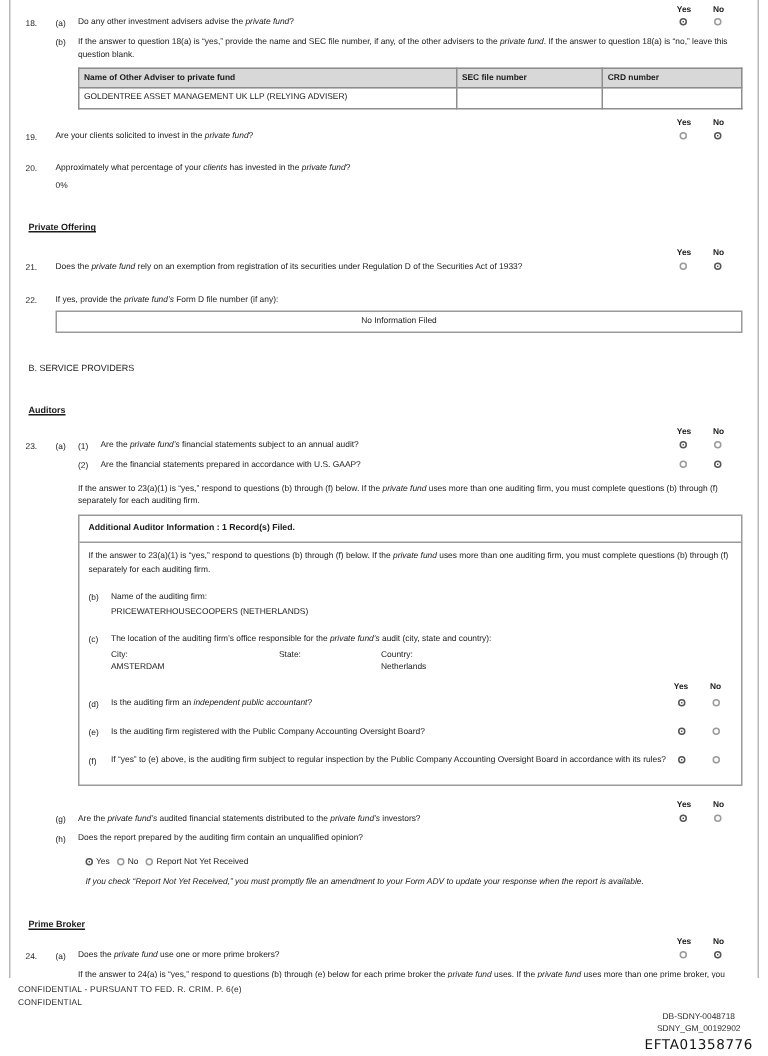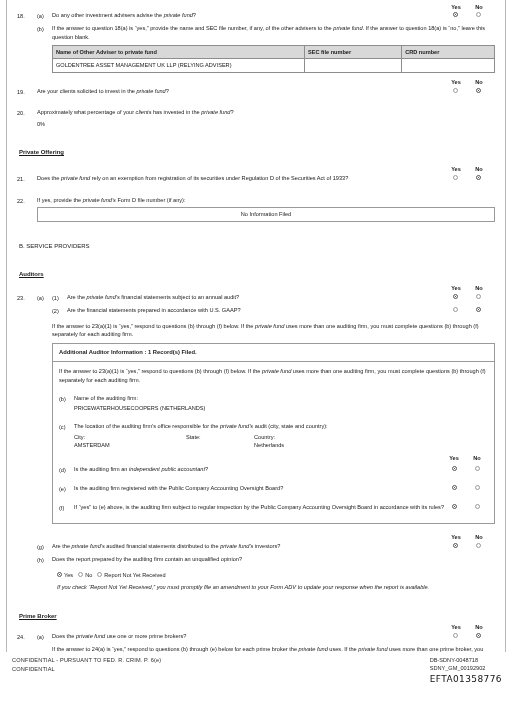--- a/index.html
+++ b/index.html
@@ -74,21 +74,21 @@
   .auditbox-body{padding:5px 6px 6px 6px;position:relative;}
   .locrow{display:flex;font-size:5.6px;padding-left:15px;}
   .locrow .c1{width:112px;}
   .locrow .c2{width:68px;}
   .inline-radio{display:inline-flex;align-items:center;gap:2px;margin-right:5px;font-size:5.6px;}
   .footer{
     position:absolute;left:0;top:656px;width:512px;
     font-size:5.6px;color:#2b2b2b;
   }
   .f-left{position:absolute;left:12px;top:0;line-height:1.55;letter-spacing:.15px;}
-  .f-right{position:absolute;right:10px;top:0;text-align:left;line-height:1.5;}
+  .f-right{position:absolute;right:10px;top:18px;text-align:center;line-height:1.5;}
   .f-big{font-size:9px;letter-spacing:.4px;color:#111;font-family:"DejaVu Sans",sans-serif;}
   .sp2{height:2px;}
   .sp3{height:3px;}
   .sp4{height:4px;}
   .sp5{height:5px;}
   .sp6{height:6px;}
   .sp8{height:8px;}
   .sp10{height:10px;}
   .sp12{height:12px;}
 </style>

